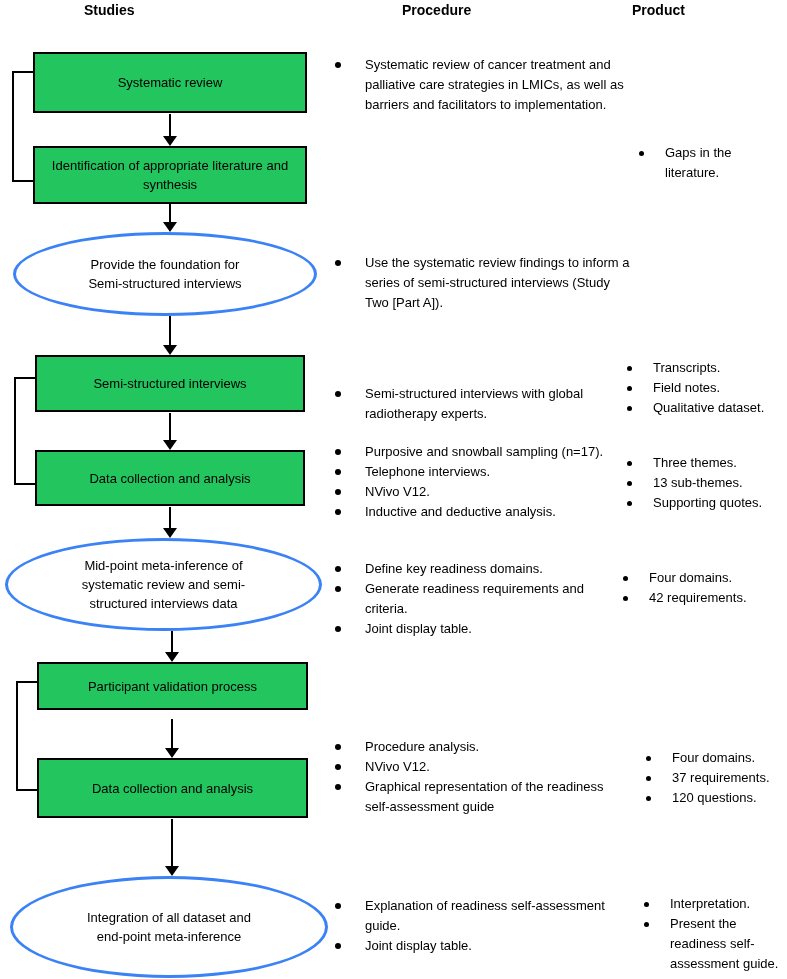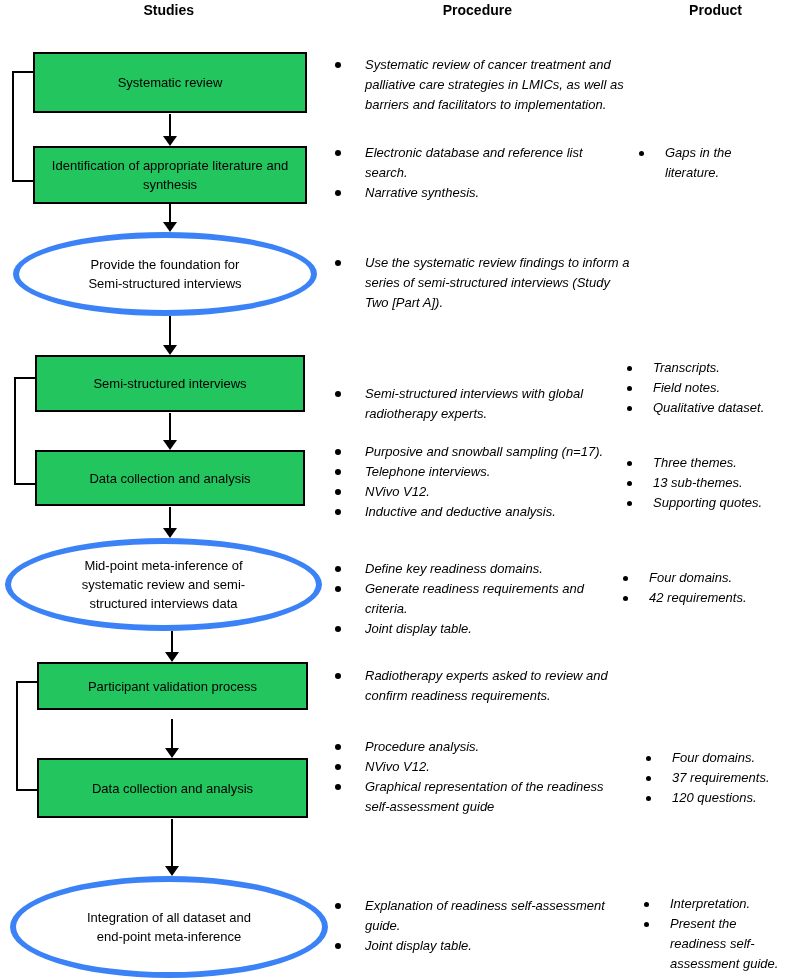--- a/index.html
+++ b/index.html
@@ -1,31 +1,31 @@
 <!DOCTYPE html>
 <html><head>
 <meta charset="utf-8">
 <style>
   html,body{margin:0;padding:0;background:#fff;}
   .canvas{position:relative;width:787px;height:979px;background:#ffffff;color:#000;
           font-family:"Liberation Sans",sans-serif;overflow:hidden;}
-  .colhead{position:absolute;top:2px;width:110px;text-align:right;font-weight:700;font-size:14px;}
+  .colhead{position:absolute;top:2px;width:110px;text-align:left;font-weight:700;font-size:14px;}
   .box{position:absolute;border:2.5px solid #000;background:#22c55e;display:flex;align-items:center;
        justify-content:center;text-align:center;font-size:13px;line-height:19px;white-space:pre-line;
        box-sizing:border-box;}
-  .ellipse{position:absolute;border:6px solid #3b82f6;border-radius:50%;background:#fff;display:flex;
+  .ellipse{position:absolute;border:3px solid #3b82f6;border-radius:50%;background:#fff;display:flex;
        align-items:center;justify-content:center;text-align:center;font-size:13px;line-height:19px;
        white-space:pre-line;box-sizing:border-box;}
   .bracket{position:absolute;border:2.5px solid #000;border-right:none;box-sizing:border-box;}
   .arrow{position:absolute;width:14px;}
   .arrow .stem{position:absolute;left:5.5px;top:0;bottom:8px;width:2.5px;background:#000;}
   .arrow .head{position:absolute;left:0;bottom:0;width:0;height:0;
        border-left:7px solid transparent;border-right:7px solid transparent;border-top:10px solid #000;}
   .list{position:absolute;font-size:13px;line-height:20px;}
-  .li{position:relative;font-style:italic;}
+  .li{position:relative;}
   .plist .li{padding-left:34px;}
   .prlist .li{padding-left:28px;}
   .dot{position:absolute;border-radius:50%;background:#000;}
   .plist .dot{left:4px;top:7px;width:6px;height:6px;}
   .prlist .dot{left:2px;top:8px;width:5px;height:5px;}
   .txt{white-space:pre-line;}
 </style>
 </head>
 <body>
 
@@ -85,49 +85,40 @@
   <div class="arrow" style="left:165px;top:819px;height:57px">
       <div class="stem"></div>
       <div class="head"></div>
     </div>
 
   <div class="list plist" style="left:331px;top:55px;width:312px">
     <div class="li"><span class="dot"></span><span class="txt">Systematic review of cancer treatment and
 palliative care strategies in LMICs, as well as
 barriers and facilitators to implementation.</span></div>
   </div>
-  <div class="list plist" style="left:331px;top:143px;width:312px">
-    <div class="li"><span class="dot"></span><span class="txt">Electronic database and reference list
-search.</span></div>
-    <div class="li"><span class="dot"></span><span class="txt">Narrative synthesis.</span></div>
-  </div>
   <div class="list plist" style="left:331px;top:253px;width:312px">
     <div class="li"><span class="dot"></span><span class="txt">Use the systematic review findings to inform a
 series of semi-structured interviews (Study
 Two [Part A]).</span></div>
   </div>
   <div class="list plist" style="left:331px;top:384px;width:312px">
     <div class="li"><span class="dot"></span><span class="txt">Semi-structured interviews with global
 radiotherapy experts.</span></div>
   </div>
   <div class="list plist" style="left:331px;top:442px;width:312px">
     <div class="li"><span class="dot"></span><span class="txt">Purposive and snowball sampling (n=17).</span></div>
     <div class="li"><span class="dot"></span><span class="txt">Telephone interviews.</span></div>
     <div class="li"><span class="dot"></span><span class="txt">NVivo V12.</span></div>
     <div class="li"><span class="dot"></span><span class="txt">Inductive and deductive analysis.</span></div>
   </div>
   <div class="list plist" style="left:331px;top:559px;width:312px">
     <div class="li"><span class="dot"></span><span class="txt">Define key readiness domains.</span></div>
     <div class="li"><span class="dot"></span><span class="txt">Generate readiness requirements and
 criteria.</span></div>
     <div class="li"><span class="dot"></span><span class="txt">Joint display table.</span></div>
-  </div>
-  <div class="list plist" style="left:331px;top:666px;width:312px">
-    <div class="li"><span class="dot"></span><span class="txt">Radiotherapy experts asked to review and
-confirm readiness requirements.</span></div>
   </div>
   <div class="list plist" style="left:331px;top:737px;width:312px">
     <div class="li"><span class="dot"></span><span class="txt">Procedure analysis.</span></div>
     <div class="li"><span class="dot"></span><span class="txt">NVivo V12.</span></div>
     <div class="li"><span class="dot"></span><span class="txt">Graphical representation of the readiness
 self-assessment guide</span></div>
   </div>
   <div class="list plist" style="left:331px;top:896px;width:312px">
     <div class="li"><span class="dot"></span><span class="txt">Explanation of readiness self-assessment
 guide.</span></div>

